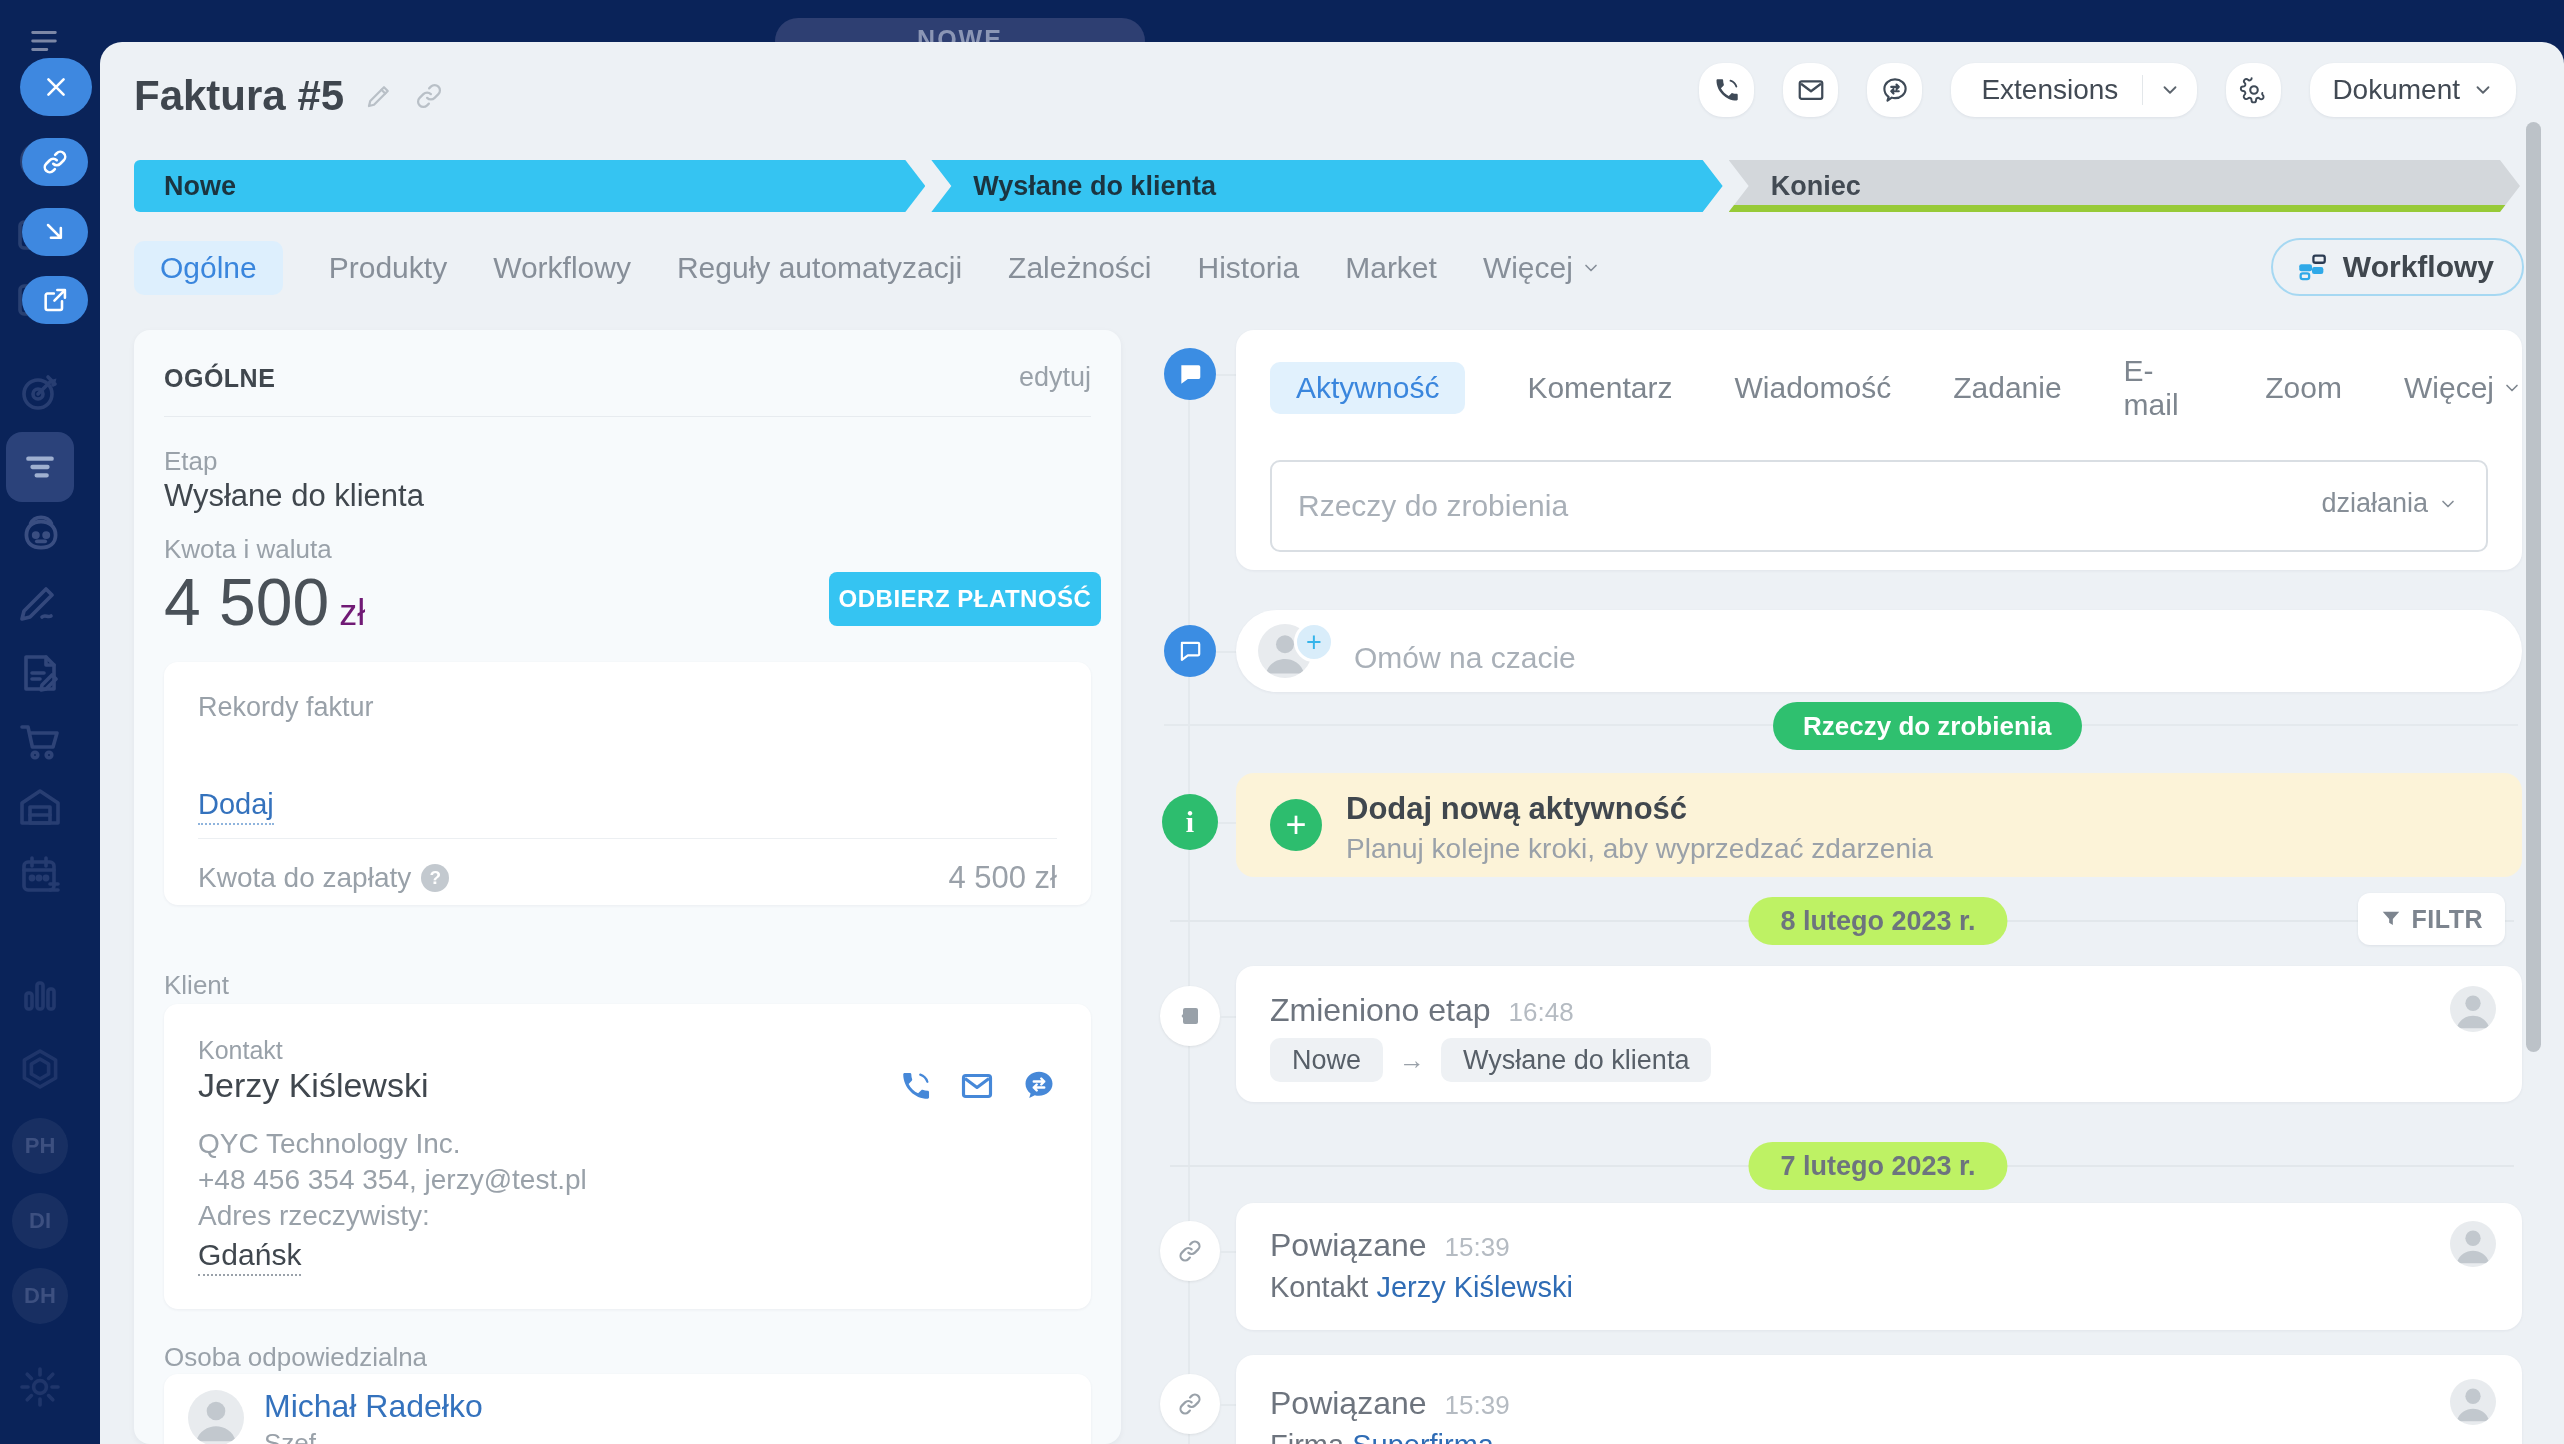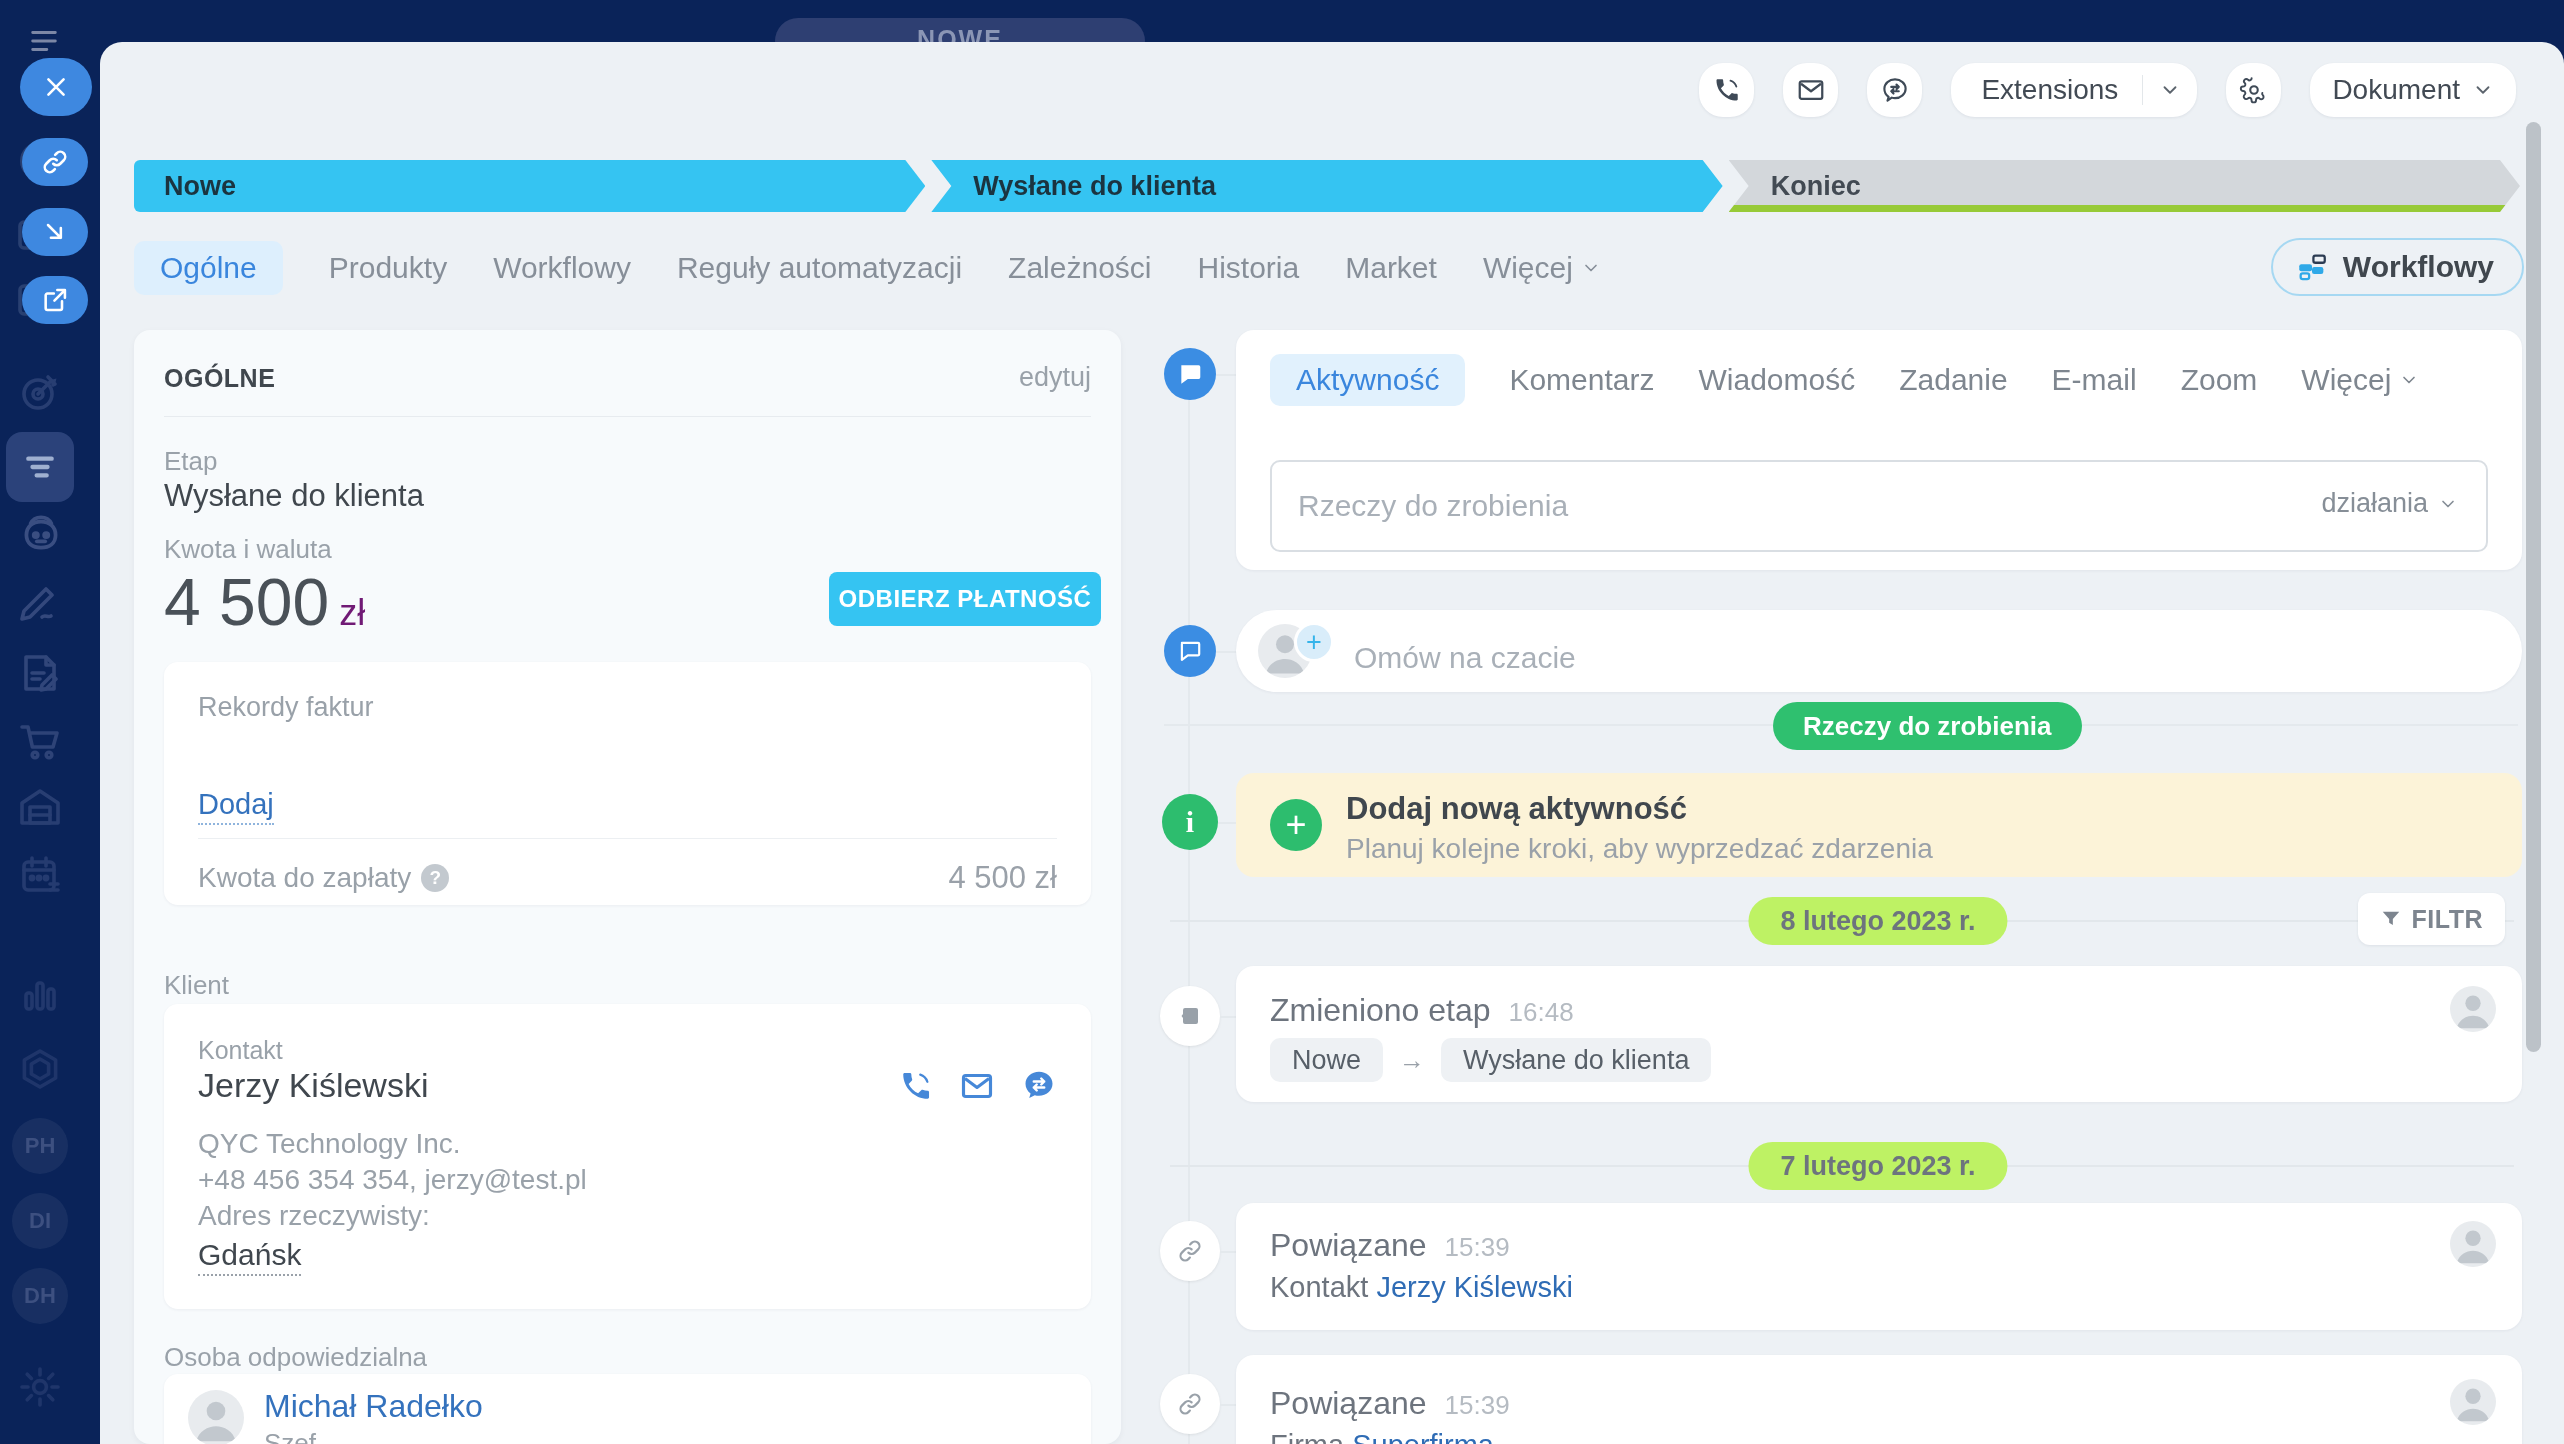--- a/index.html
+++ b/index.html
@@ -105,21 +105,21 @@
   .timeline { position:absolute; left:1054px; top:288px; width:1368px; height:1114px; }
   .vline { position:absolute; left:34px; top:44px; width:2px; height:1070px; background:#e4e9ed; }
   .marker { position:absolute; border-radius:50%; display:flex; align-items:center; justify-content:center; }
   .marker::after { content:""; position:absolute; left:100%; top:50%; width:22px; height:2px; background:#e4e9ed; }
   .m-blue { background:#3b8de3; color:#ffffff; }
   .m-green { background:#2dbd6e; color:#ffffff; }
   .m-white { background:#ffffff; color:#99a1a9; box-shadow:0 1px 3px rgba(0,0,0,0.08); }
   .tcard { position:absolute; left:82px; width:1286px; background:#ffffff; border-radius:18px; box-shadow:0 1px 3px rgba(30,40,60,0.06); }
 
   .act-card { top:0; height:240px; }
-  .act-tabs { position:absolute; left:34px; top:24px; display:flex; align-items:center; gap:44px;text-align:right; }
+  .act-tabs { position:absolute; left:34px; top:24px; display:flex; align-items:center; gap:62px; }
   .atab { font-size:30px; color:#7e868f; display:flex; align-items:center; gap:8px; }
   .atab.active { background:#e1f1fd; color:#3a86dd; border-radius:10px; padding:9px 26px; }
   .todo-box { position:absolute; left:34px; right:34px; top:130px; height:92px; border:2px solid #d9dee3; border-radius:10px; background:#ffffff; }
   .todo-input { position:absolute; left:26px; top:0; height:88px; width:900px; border:none; outline:none; font-size:30px;
     color:#5a6068; background:transparent; font-family:inherit; }
   .todo-input::placeholder { color:#a9b0b8; }
   .todo-actions { position:absolute; right:28px; top:26px; font-size:27px; color:#868e97; display:flex; align-items:center; gap:10px; }
 
   .chat-row { position:absolute; left:82px; top:280px; width:1286px; height:82px; background:#ffffff; border-radius:41px;
     box-shadow:0 1px 3px rgba(30,40,60,0.06); }
@@ -306,20 +306,35 @@
     <div class="side-item" style="left:16px; top:1363px; opacity:.35;">
       <svg width="48" height="48" viewBox="0 0 24 24" fill="none" stroke="#46598c" stroke-width="1.8" stroke-linecap="round">
           <circle cx="12" cy="12" r="3.2"></circle>
           <path d="M12 3v3M12 18v3M3 12h3M18 12h3M5.6 5.6l2.1 2.1M16.3 16.3l2.1 2.1M18.4 5.6l-2.1 2.1M7.7 16.3l-2.1 2.1"></path>
         </svg>
     </div>
   </div>
 
   <div class="modal">
 
+    <div class="doc-title-row">
+      <div class="doc-title">Faktura #5</div>
+      <span class="title-icon">
+        <svg width="30" height="30" viewBox="0 0 24 24" fill="none" stroke="currentColor" stroke-width="1.8" stroke-linecap="round" stroke-linejoin="round">
+            <path d="M4 20l1-4L16 5l3 3L8 19l-4 1z"></path>
+            <path d="M14 7l3 3"></path>
+          </svg>
+      </span>
+      <span class="title-icon">
+        <svg width="30" height="30" viewBox="0 0 24 24" fill="none" stroke="currentColor" stroke-width="1.8" stroke-linecap="round">
+            <path d="M10.5 13.5a4.2 4.2 0 0 0 6 0l3-3a4.2 4.2 0 0 0-6-6l-1.4 1.4"></path>
+            <path d="M13.5 10.5a4.2 4.2 0 0 0-6 0l-3 3a4.2 4.2 0 0 0 6 6l1.4-1.4"></path>
+          </svg>
+      </span>
+    </div>
 
     <div class="header-actions">
       <div class="hbtn hbtn-sq">
         <svg width="28" height="28" viewBox="0 0 24 24" fill="currentColor">
             <path d="M6.8 10.5c1.4 2.8 3.9 5.3 6.7 6.7l2.2-2.2c.3-.3.7-.4 1-.3 1.1.4 2.3.6 3.5.6.6 0 1 .4 1 1V20c0 .6-.4 1-1 1C11 21 3 13 3 3.8c0-.6.4-1 1-1h3.7c.6 0 1 .4 1 1 0 1.2.2 2.4.6 3.5.1.3 0 .7-.3 1l-2.2 2.2z"></path>
             <path d="M15 4c2.5.8 4.2 2.5 5 5" fill="none" stroke="currentColor" stroke-width="1.6" stroke-linecap="round"></path>
           </svg>
       </div>
       <div class="hbtn hbtn-sq">
         <svg width="30" height="30" viewBox="0 0 24 24" fill="none" stroke="currentColor" stroke-width="1.8" stroke-linejoin="round">

